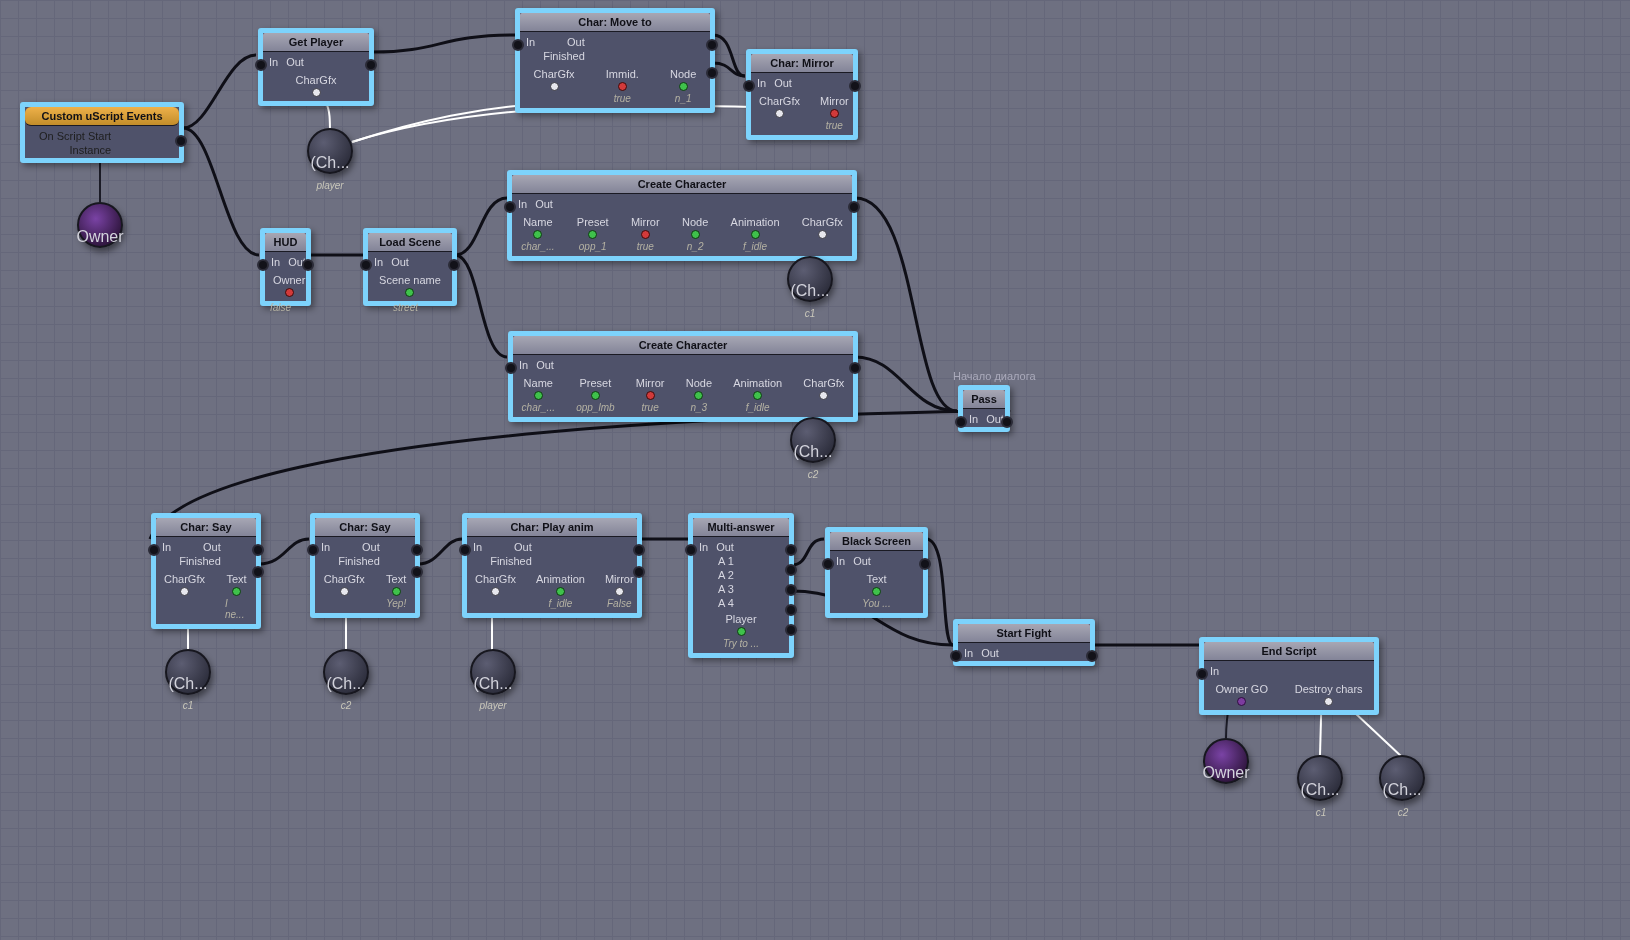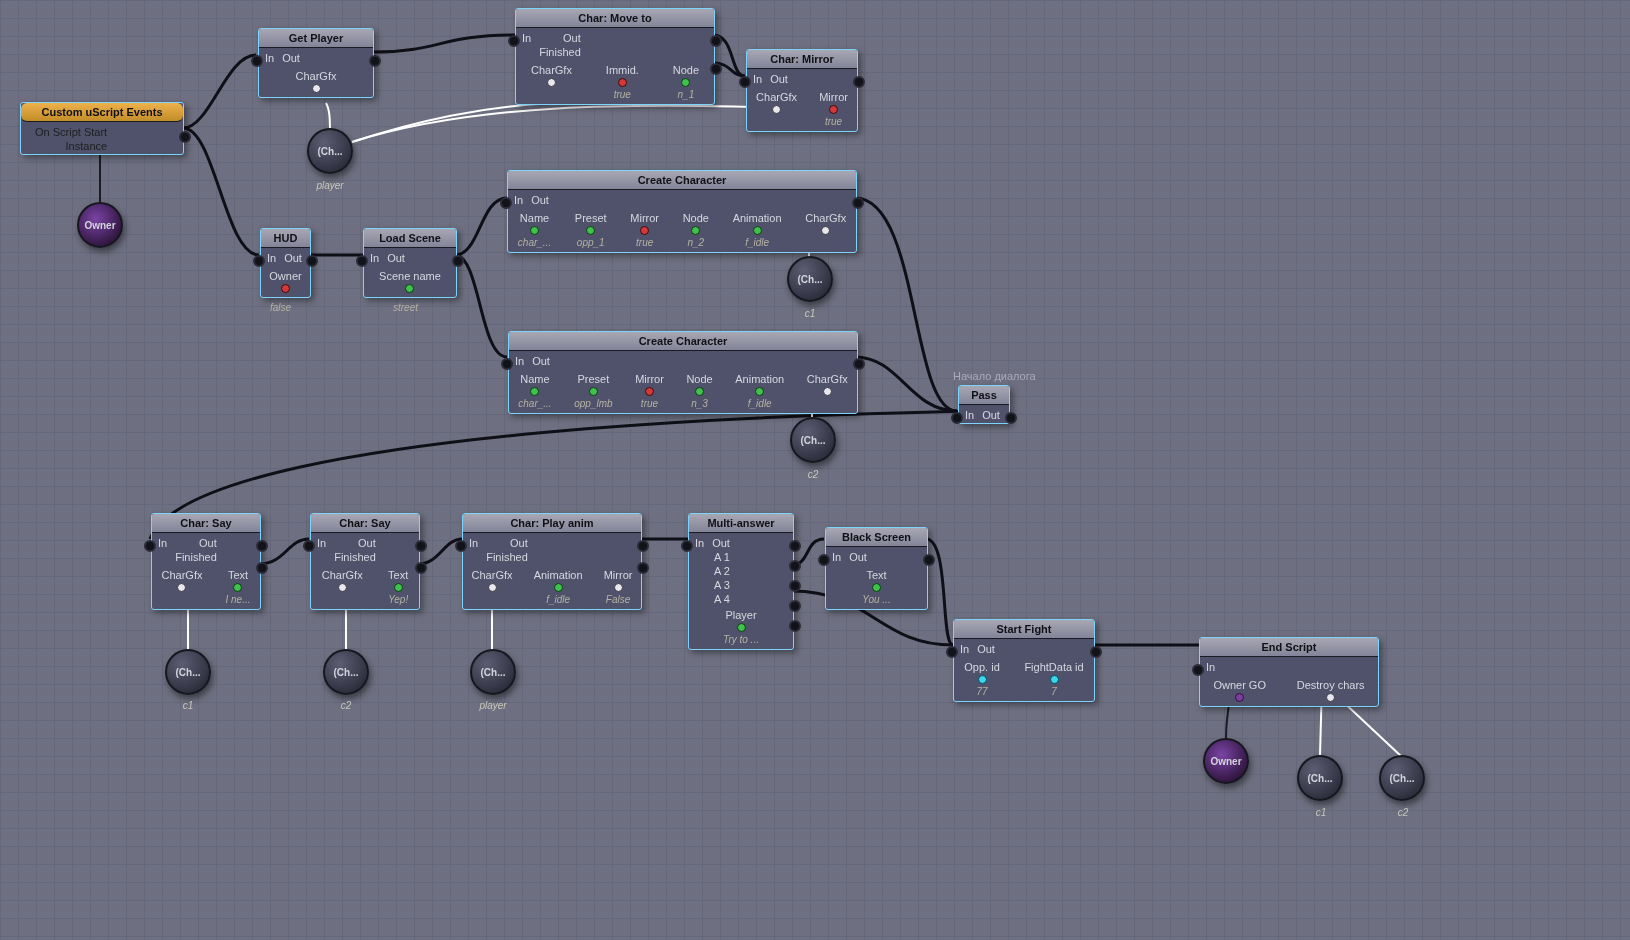--- a/index.html
+++ b/index.html
@@ -21,39 +21,39 @@
       linear-gradient(90deg, #65677a 1px, transparent 1px);
     background-size: 18px 18px;
   }
   svg.links { position:absolute; inset:0; width:1630px; height:940px; }
 
   .node {
     position:absolute;
     border-radius:3px;
     box-shadow: 3px 3px 6px rgba(0,0,0,.4);
     background: #4f526a;
-    border:1px solid #7dd3fc;
+    border:5px solid #7dd3fc;
   }
   .node .header {
     background: linear-gradient(#a7a7b4,#838498);
     color:#101017;
     font-weight:bold;
     text-align:center;
     padding:3px 6px;
     border-top-left-radius:2px; border-top-right-radius:2px;
     border-bottom:1px solid #1a1a23;
     position:relative;
   }
   .node.event .header { background: linear-gradient(#eeb14a,#c28d2a); border-radius: 6px; }
   .node .body { display:flex; justify-content:flex-start; padding:4px 6px 2px 6px; gap:8px;}
   .col { display:flex; flex-direction:column; gap:2px; }
   .lbl { font-size:11px; color:#d7d7e1; white-space:nowrap; }
   .ports { padding:4px 6px; display:flex; gap:16px; justify-content:space-around; }
   .pname { font-size:11px; color:#d7d7e1; text-align:center; }
-  .pval  { font-size:10px; font-style:italic; color:#b5b2a3; text-align:right; }
+  .pval  { font-size:10px; font-style:italic; color:#b5b2a3; text-align:left; }
   .sock-dot {
     width:9px; height:9px; border-radius:50%;
     border:1px solid #111; display:inline-block;
   }
   .d-green{background:#3fc24b;border-color:#0e3912;}
   .d-red{background:#d23a3a;border-color:#3c0a0a;}
   .d-white{background:#e7e7ed;border-color:#363640;}
   .d-cyan{background:#3cd6ee;border-color:#064b56;}
   .d-purple{background:#7d3c9f;border-color:#2d0f3d;}
 
@@ -61,22 +61,22 @@
     width:12px; height:12px; background:#121219; border:2px solid #2b2b37; border-radius:50%;
     position:absolute;
   }
 
   .bubble {
     position:absolute;
     width:46px;height:46px;border-radius:50%;
     background: radial-gradient(circle at 35% 30%, #5c5d72, #2b2c3a 80%);
     border:2px solid #17171f;
     box-shadow: 2px 4px 6px rgba(0,0,0,.45);
-    display:flex;align-items:center;justify-content:center;
-    color:#d3d3dc;font-size:10px;font-weight:bold;
+    display:flex;align-items:flex-end;justify-content:center;
+    color:#d3d3dc;font-size:16px;font-weight:normal;
   }
   .bubble.owner { background: radial-gradient(circle at 40% 35%, #7a43a5, #2b1338 80%); }
   .bubble-label { position:absolute; text-align:center; font-size:10px; color:#c9c7ba; font-style:italic; width:60px;}
 
   .annot { position:absolute; font-size:11px; color:#aab; }
 
   .pcol { display:flex; flex-direction:column; align-items:center; gap:2px; padding:0 2px;}
 </style>
 </head>
 <body>
@@ -510,32 +510,20 @@
   <span class="flow-sock" style="left:-8px; top:26px;"></span>
   <span class="flow-sock" style="right:-8px; top:26px;"></span>
 </div>
 
 <div class="node" style="left:953px; top:619px; width:142px;">
   <div class="header">Start Fight</div>
   <div class="body">
       <span class="lbl">In</span>
       <span class="lbl">Out</span>
     </div>
-  <div class="ports">
-    <div class="pcol">
-        <span class="pname">Opp. id</span>
-        <span class="sock-dot d-cyan"></span>
-        <span class="pval">77</span>
-      </div>
-    <div class="pcol">
-        <span class="pname">FightData id</span>
-        <span class="sock-dot d-cyan"></span>
-        <span class="pval">7</span>
-      </div>
-  </div>
   <span class="flow-sock" style="left:-8px; top:26px;"></span>
   <span class="flow-sock" style="right:-8px; top:26px;"></span>
 </div>
 
 <div class="node" style="left:1199px; top:637px; width:180px;">
   <div class="header">End Script</div>
   <div class="body">
       <span class="lbl">In</span>
       <span></span>
     </div>

